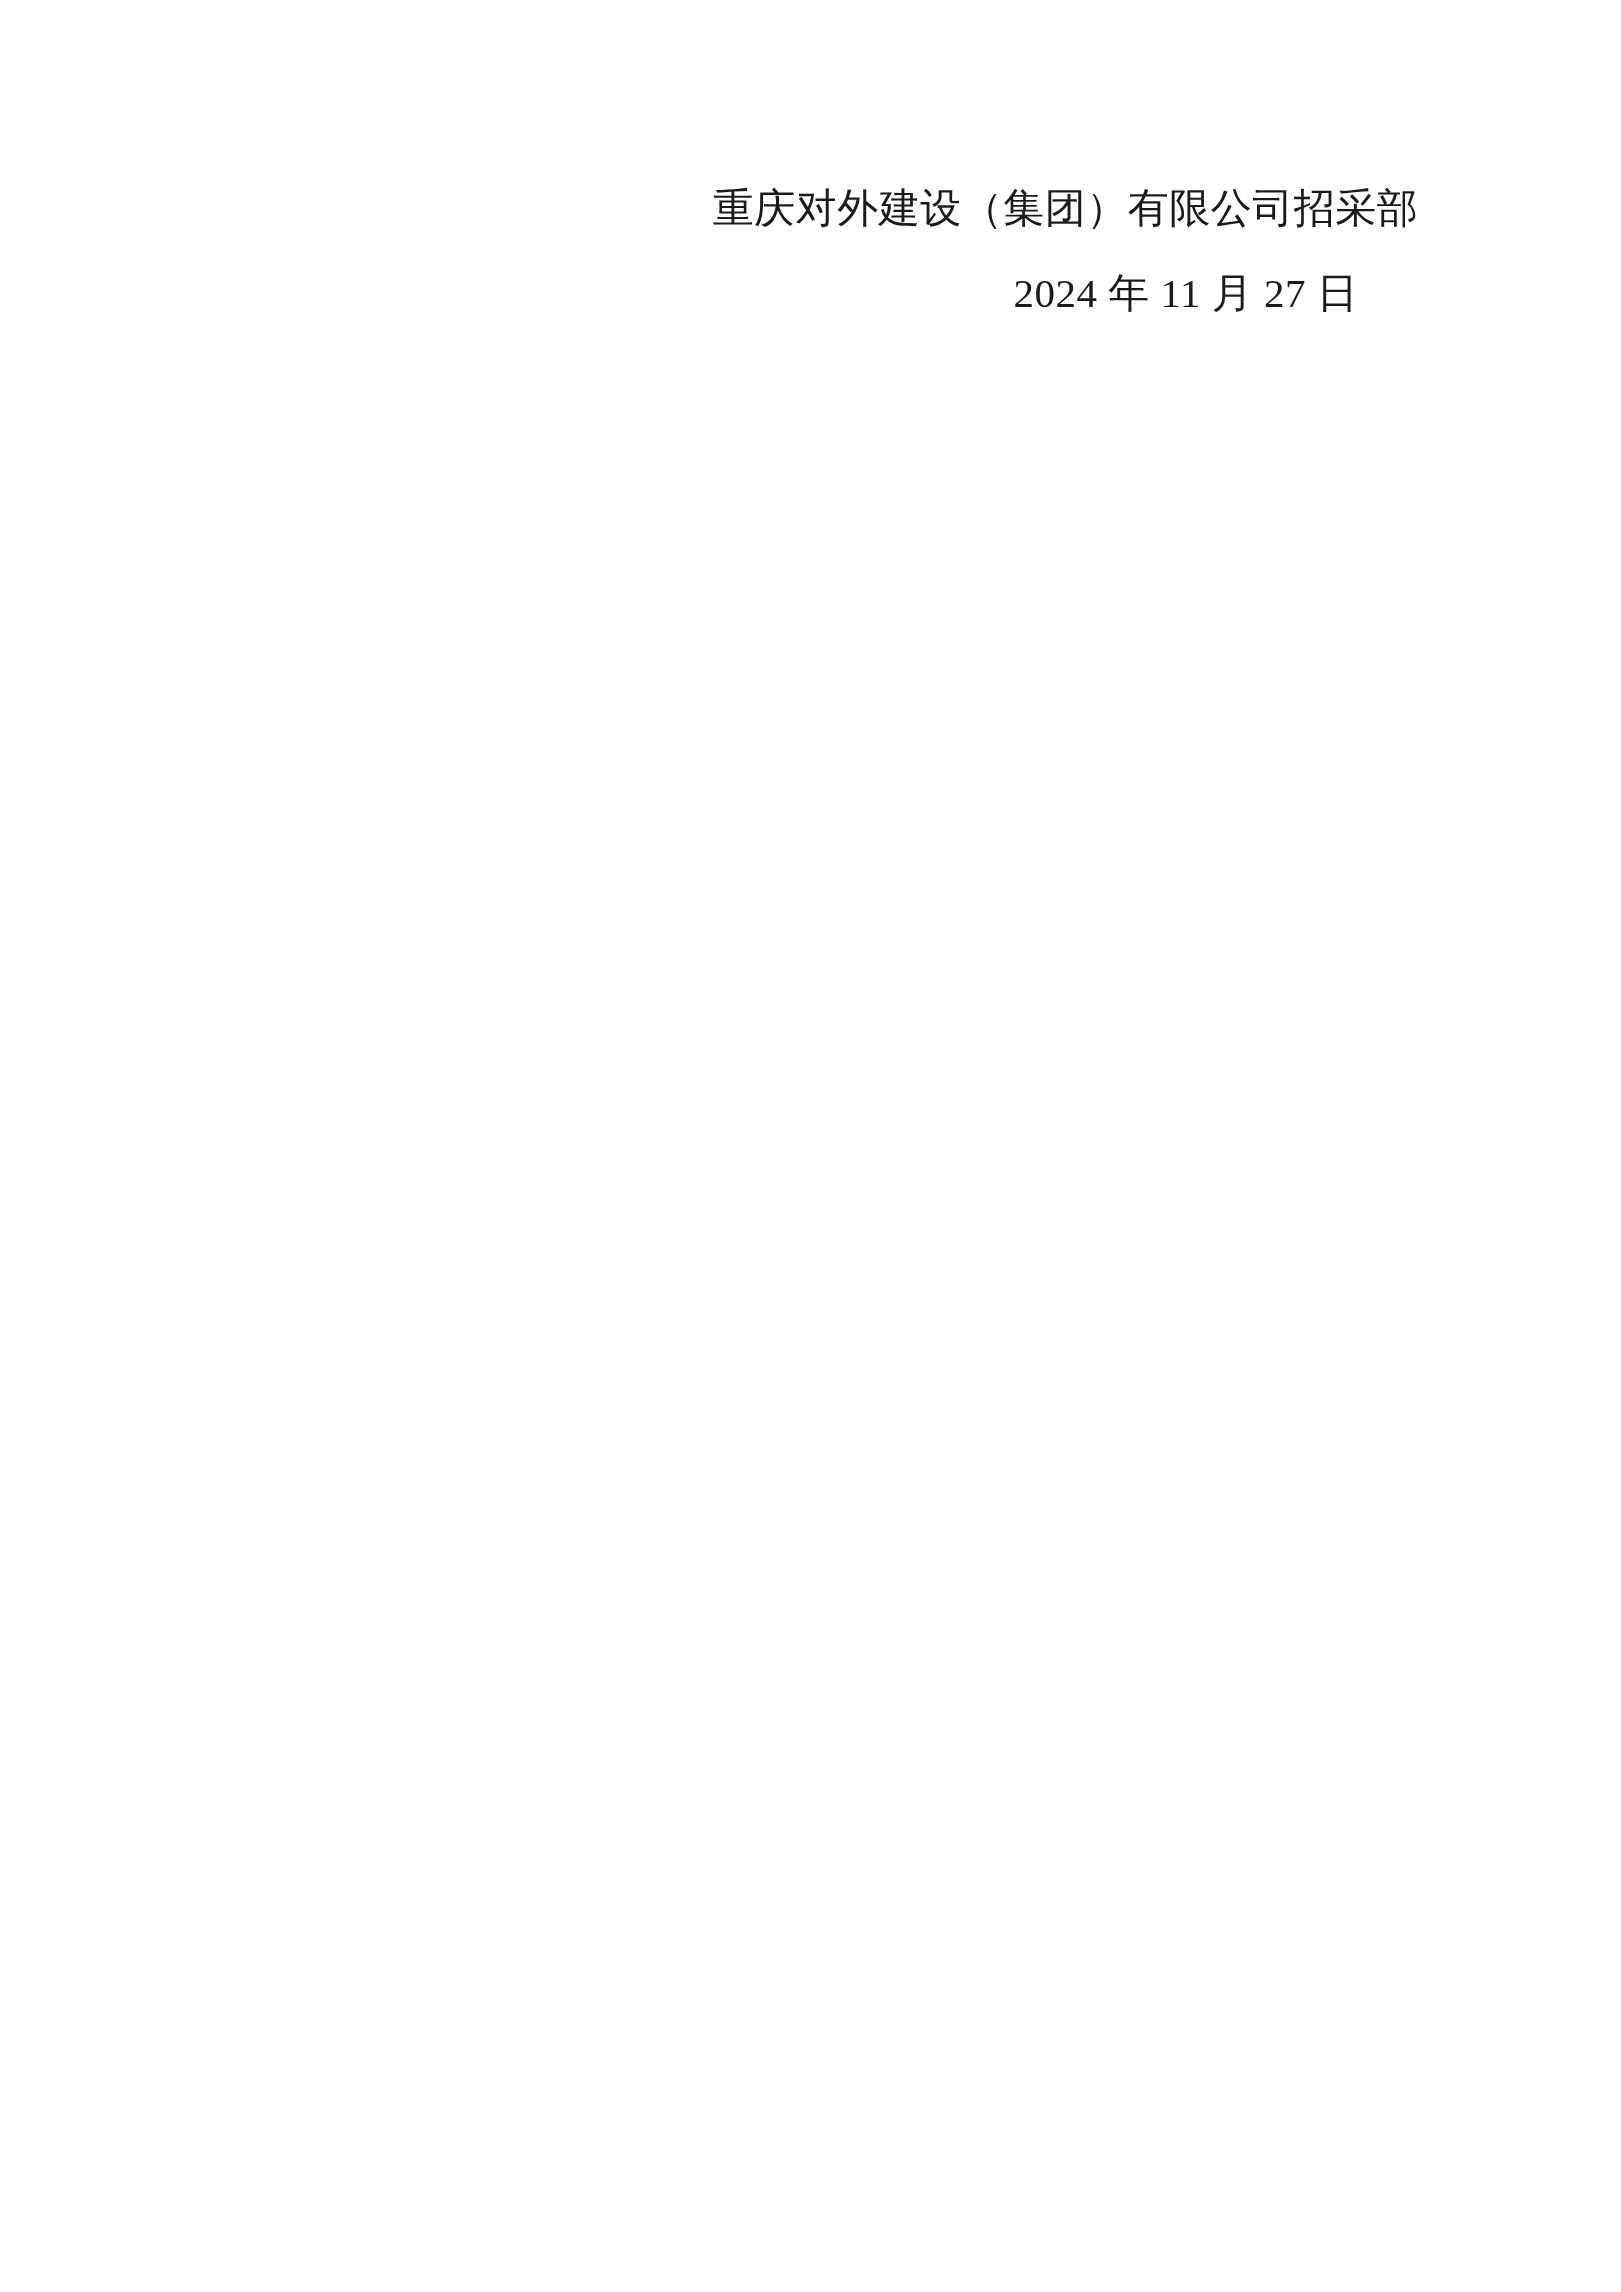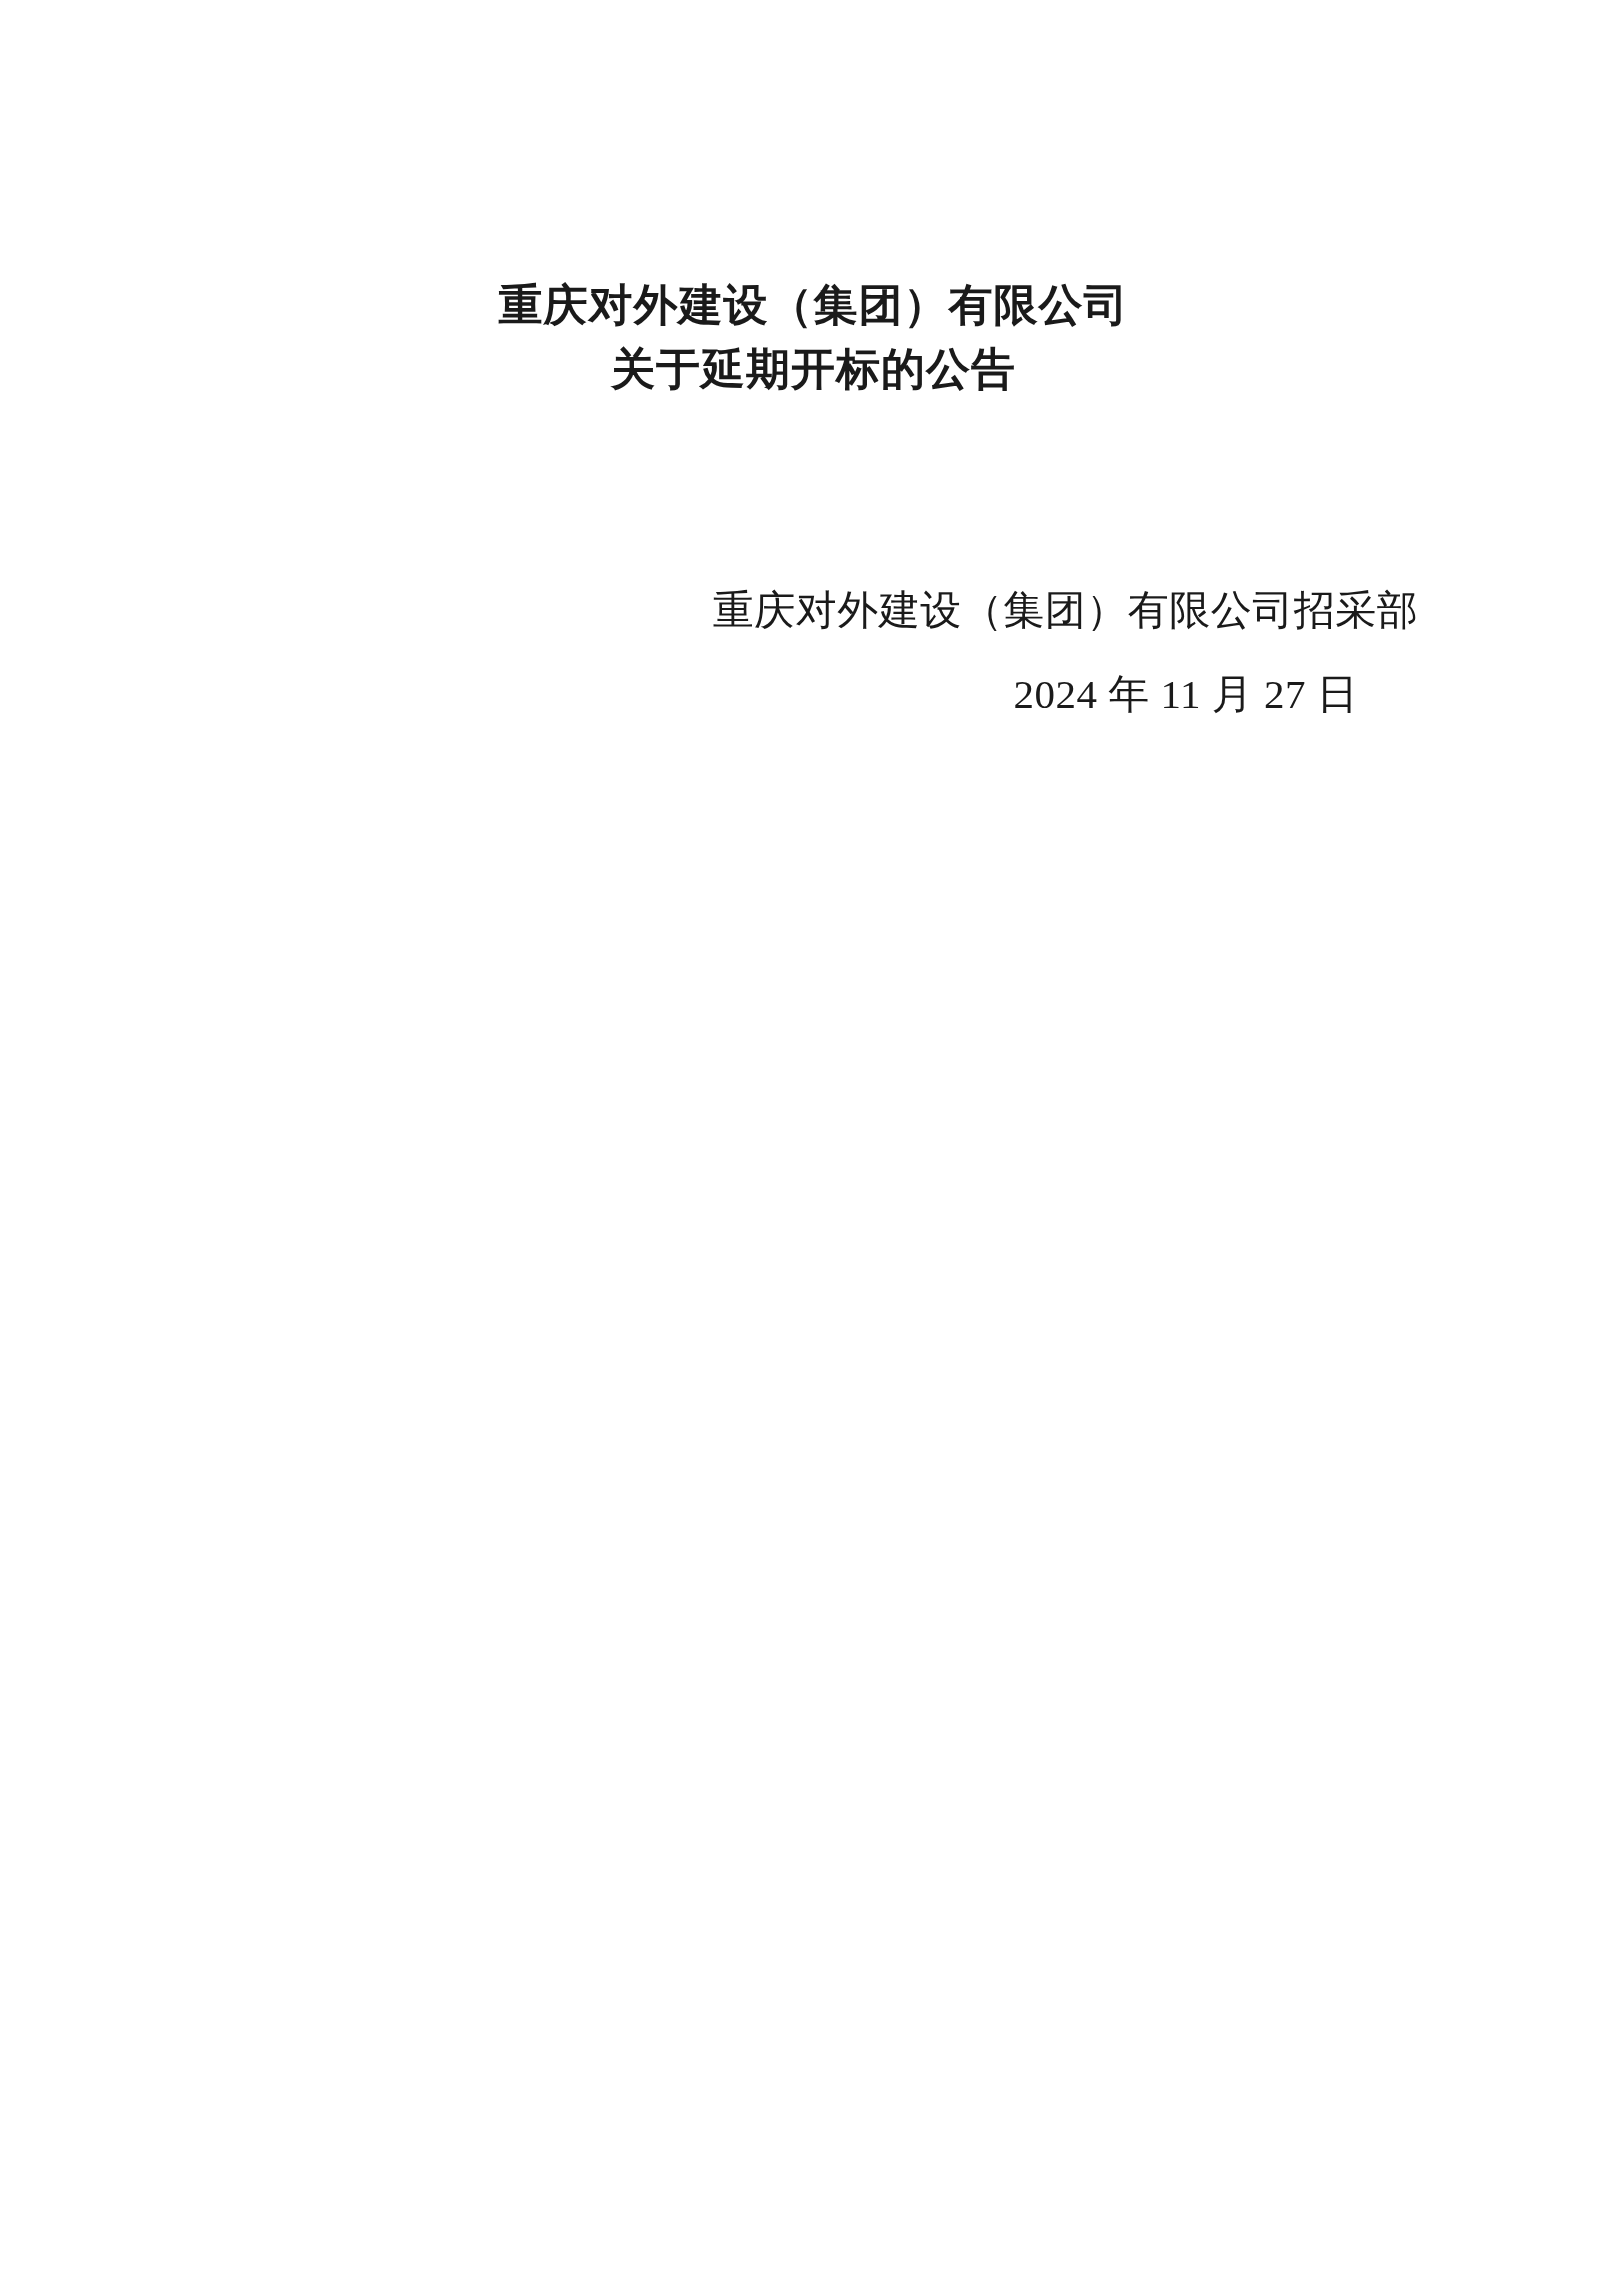--- a/index.html
+++ b/index.html
@@ -71,24 +71,20 @@
     margin-top: 11.8px;
     margin-right: 60px;
   }
 </style>
 </head>
 <body>
 
 <div class="page">
   <div class="doc-body">
 
-    <div class="title-block">
-      <span class="title-line">重庆对外建设（集团）有限公司</span>
-      <span class="title-line">关于延期开标的公告</span>
-    </div>
 
 
 
     <div class="sign-block">
       <span class="sign-line">重庆对外建设（集团）有限公司招采部</span>
       <span class="sign-date">2024 年 11 月 27 日</span>
     </div>
 
   </div>
 </div>

